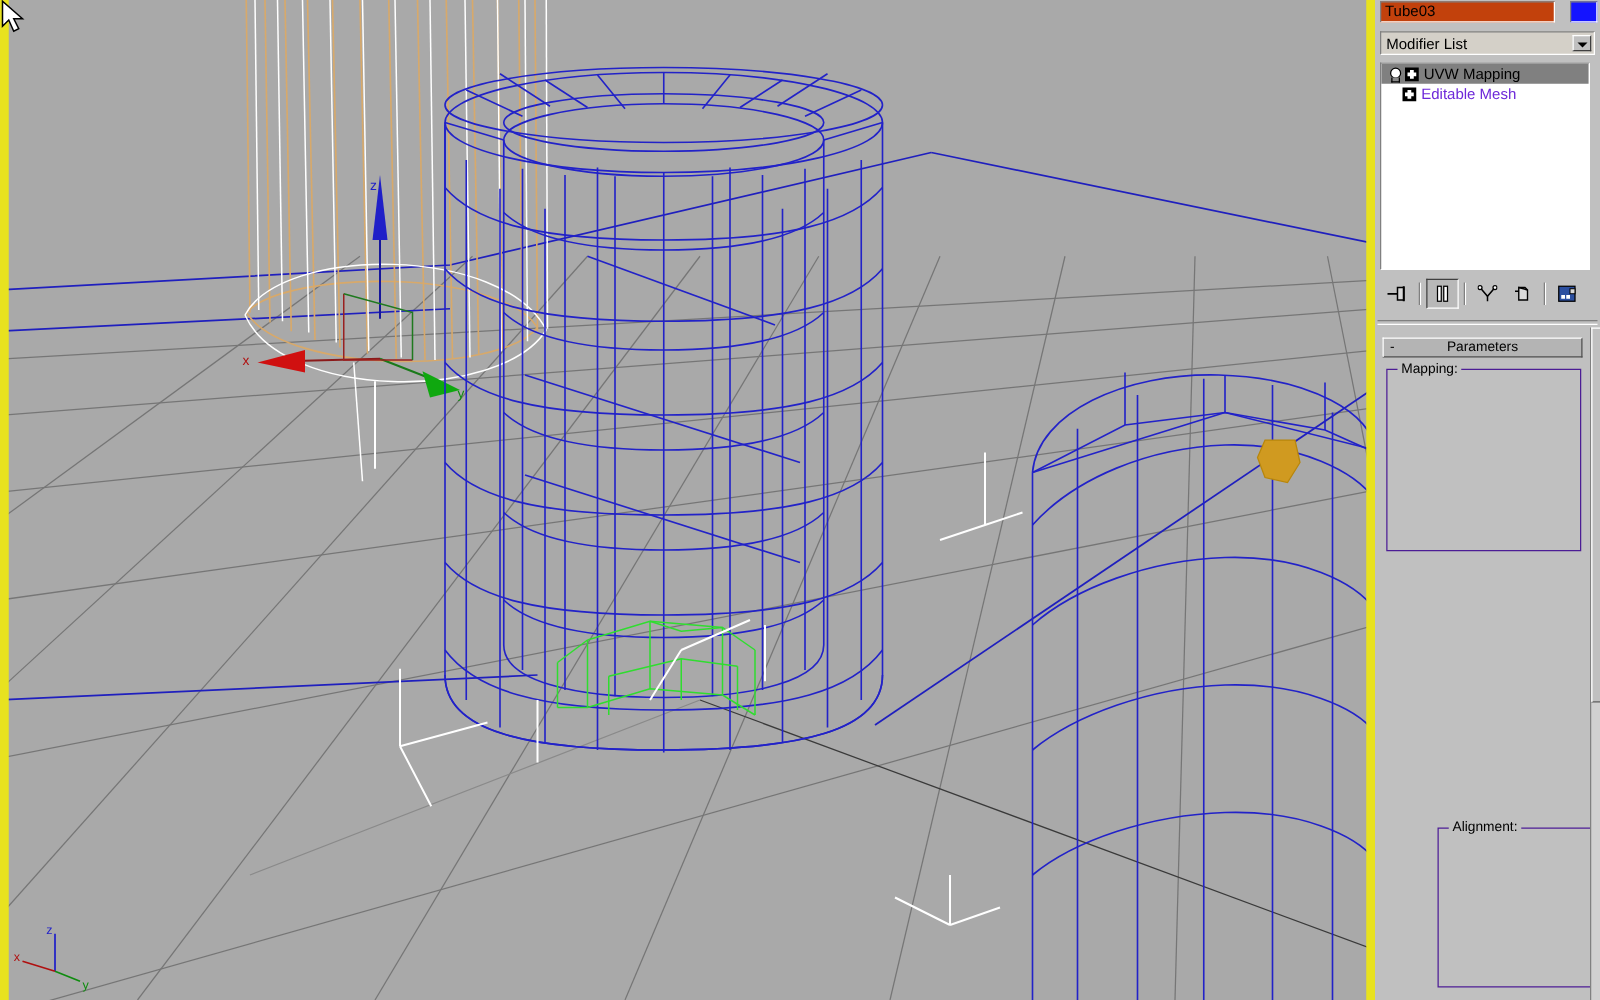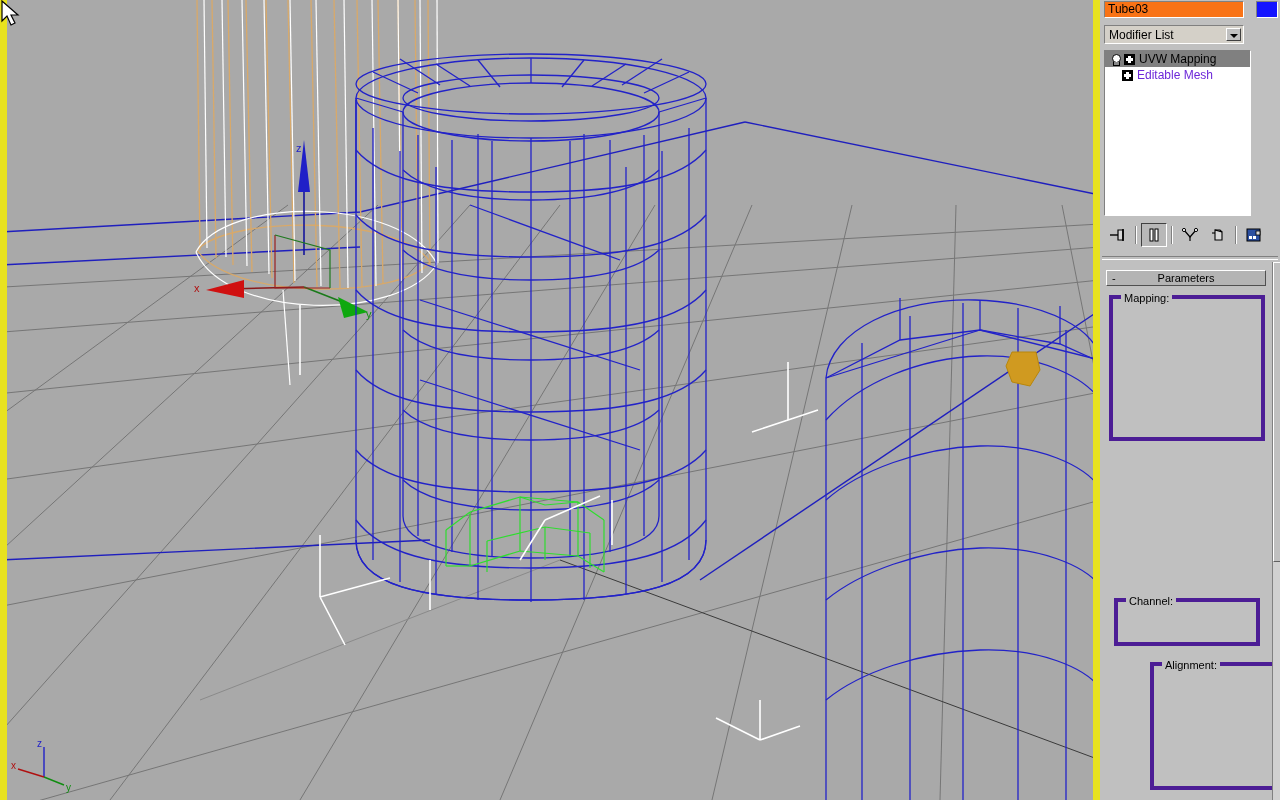--- a/index.html
+++ b/index.html
@@ -12,35 +12,35 @@
   .vp-border-left{position:absolute;left:0;top:0;width:7px;height:800px;background:#e8e21f;}
   .vp-border-right{position:absolute;left:1093px;top:0;width:7px;height:800px;background:#e8e21f;}
 
   
   .axis-label{font-family:"Liberation Sans",sans-serif;font-size:11px;}
 
   
   #panel{position:absolute;left:1100px;top:0;width:180px;height:800px;background:#c0c0c0;}
 
   .name-row{position:absolute;left:4px;top:1px;width:174px;height:19px;}
-  .name-field{position:absolute;left:0;top:0;width:140px;height:17px;background:#f97316;
+  .name-field{position:absolute;left:0;top:0;width:140px;height:17px;background:#c2410c;
     border:1px solid #808080;border-right-color:#fff;border-bottom-color:#fff;
     box-sizing:border-box;font-size:12px;line-height:15px;padding-left:3px;color:#000;}
   .color-swatch{position:absolute;left:152px;top:0;width:22px;height:17px;background:#1414ff;
     border:1px solid #808080;border-right-color:#fff;border-bottom-color:#fff;box-sizing:border-box;}
 
-  .modlist{position:absolute;left:4px;top:25px;width:140px;height:19px;background:#d4d0c8;
+  .modlist{position:absolute;left:4px;top:25px;width:172px;height:19px;background:#d4d0c8;
     border:1px solid #808080;border-right-color:#fff;border-bottom-color:#fff;box-sizing:border-box;text-decoration:underline;}
   .modlist .txt{position:absolute;left:4px;top:2px;font-size:12px;color:#000;}
   .modlist .arrow{position:absolute;right:2px;top:2px;width:15px;height:13px;background:#c0c0c0;
     border:1px solid #fff;border-right-color:#404040;border-bottom-color:#404040;box-sizing:border-box;}
   .modlist .arrow i{position:absolute;left:3px;top:5px;width:0;height:0;
     border-left:4px solid transparent;border-right:4px solid transparent;border-top:4px solid #000;}
 
-  .stack{position:absolute;left:4px;top:50px;width:147px;height:166px;background:#fff;
+  .stack{position:absolute;left:4px;top:50px;width:168px;height:166px;background:#fff;
     border:1px solid #808080;border-right-color:#fff;border-bottom-color:#fff;box-sizing:border-box;overflow:hidden;}
   .stack-row{position:relative;height:16px;display:flex;align-items:center;font-size:12px;color:#6d28d9;padding-left:4px;}
   .stack-row.selected{background:#808080;color:#000;}
   .bulb{width:13px;height:13px;margin-right:2px;position:relative;flex:0 0 13px;}
   .bulb:before{content:"";position:absolute;left:3px;top:1px;width:7px;height:7px;border-radius:50%;
     background:#fff;border:1px solid #000;}
   .bulb:after{content:"";position:absolute;left:4px;top:9px;width:5px;height:3px;background:#888;border:1px solid #000;border-top:none;}
   .plusbox{width:11px;height:11px;margin-right:4px;flex:0 0 11px;background:#000;position:relative;}
   .plusbox:before{content:"";position:absolute;left:2px;top:4px;width:7px;height:3px;background:#fff;}
   .plusbox:after{content:"";position:absolute;left:4px;top:2px;width:3px;height:7px;background:#fff;}
@@ -52,21 +52,21 @@
   .sep{width:1px;height:18px;background:#808080;margin:0 3px;border-right:1px solid #fff;}
 
   .groove{position:absolute;left:2px;top:256px;width:176px;height:2px;
     border-top:1px solid #808080;border-bottom:1px solid #fff;}
 
   .rollout{position:absolute;left:6px;top:270px;width:160px;height:16px;background:#b4b4b4;
     border:1px solid #fff;border-right-color:#505050;border-bottom-color:#505050;box-sizing:border-box;
     font-size:11px;text-align:center;line-height:14px;color:#000;}
   .rollout .minus{position:absolute;left:5px;top:0;}
 
-  .group{position:absolute;border:4px solid #4c1d95;box-sizing:border-box;}
+  .group{position:absolute;border:1px solid #4c1d95;box-sizing:border-box;}
   .group > legend, .group-title{position:absolute;left:8px;top:-7px;background:#c0c0c0;padding:0 3px;font-size:11px;color:#000;}
 
   .vscroll{position:absolute;left:1272px;top:262px;width:8px;height:538px;background:#d0d0d0;
     border-left:1px solid #808080;}
   .vscroll .thumb{position:absolute;left:0;top:0;width:8px;height:300px;background:#c0c0c0;
     border:1px solid #fff;border-right-color:#606060;border-bottom-color:#606060;box-sizing:border-box;}
 
   
   #cursor{position:absolute;left:1018px;top:365px;width:22px;height:28px;pointer-events:none;}
 </style>
@@ -369,23 +369,20 @@
 
     <div class="rollout">
       <span class="minus">-</span>
       <span>Parameters</span>
     </div>
 
     <div class="group" style="left:9px;top:295px;width:156px;height:146px;">
       <span class="group-title">Mapping:</span>
     </div>
 
-    <div class="group" style="left:14px;top:598px;width:146px;height:48px;">
-      <span class="group-title">Channel:</span>
-    </div>
 
     <div class="group" style="left:14px;top:662px;width:146px;height:128px;margin-left:36px;">
       <span class="group-title">Alignment:</span>
     </div>
 
   </div>
 
   <div class="vscroll">
     <div class="thumb"></div>
   </div>

